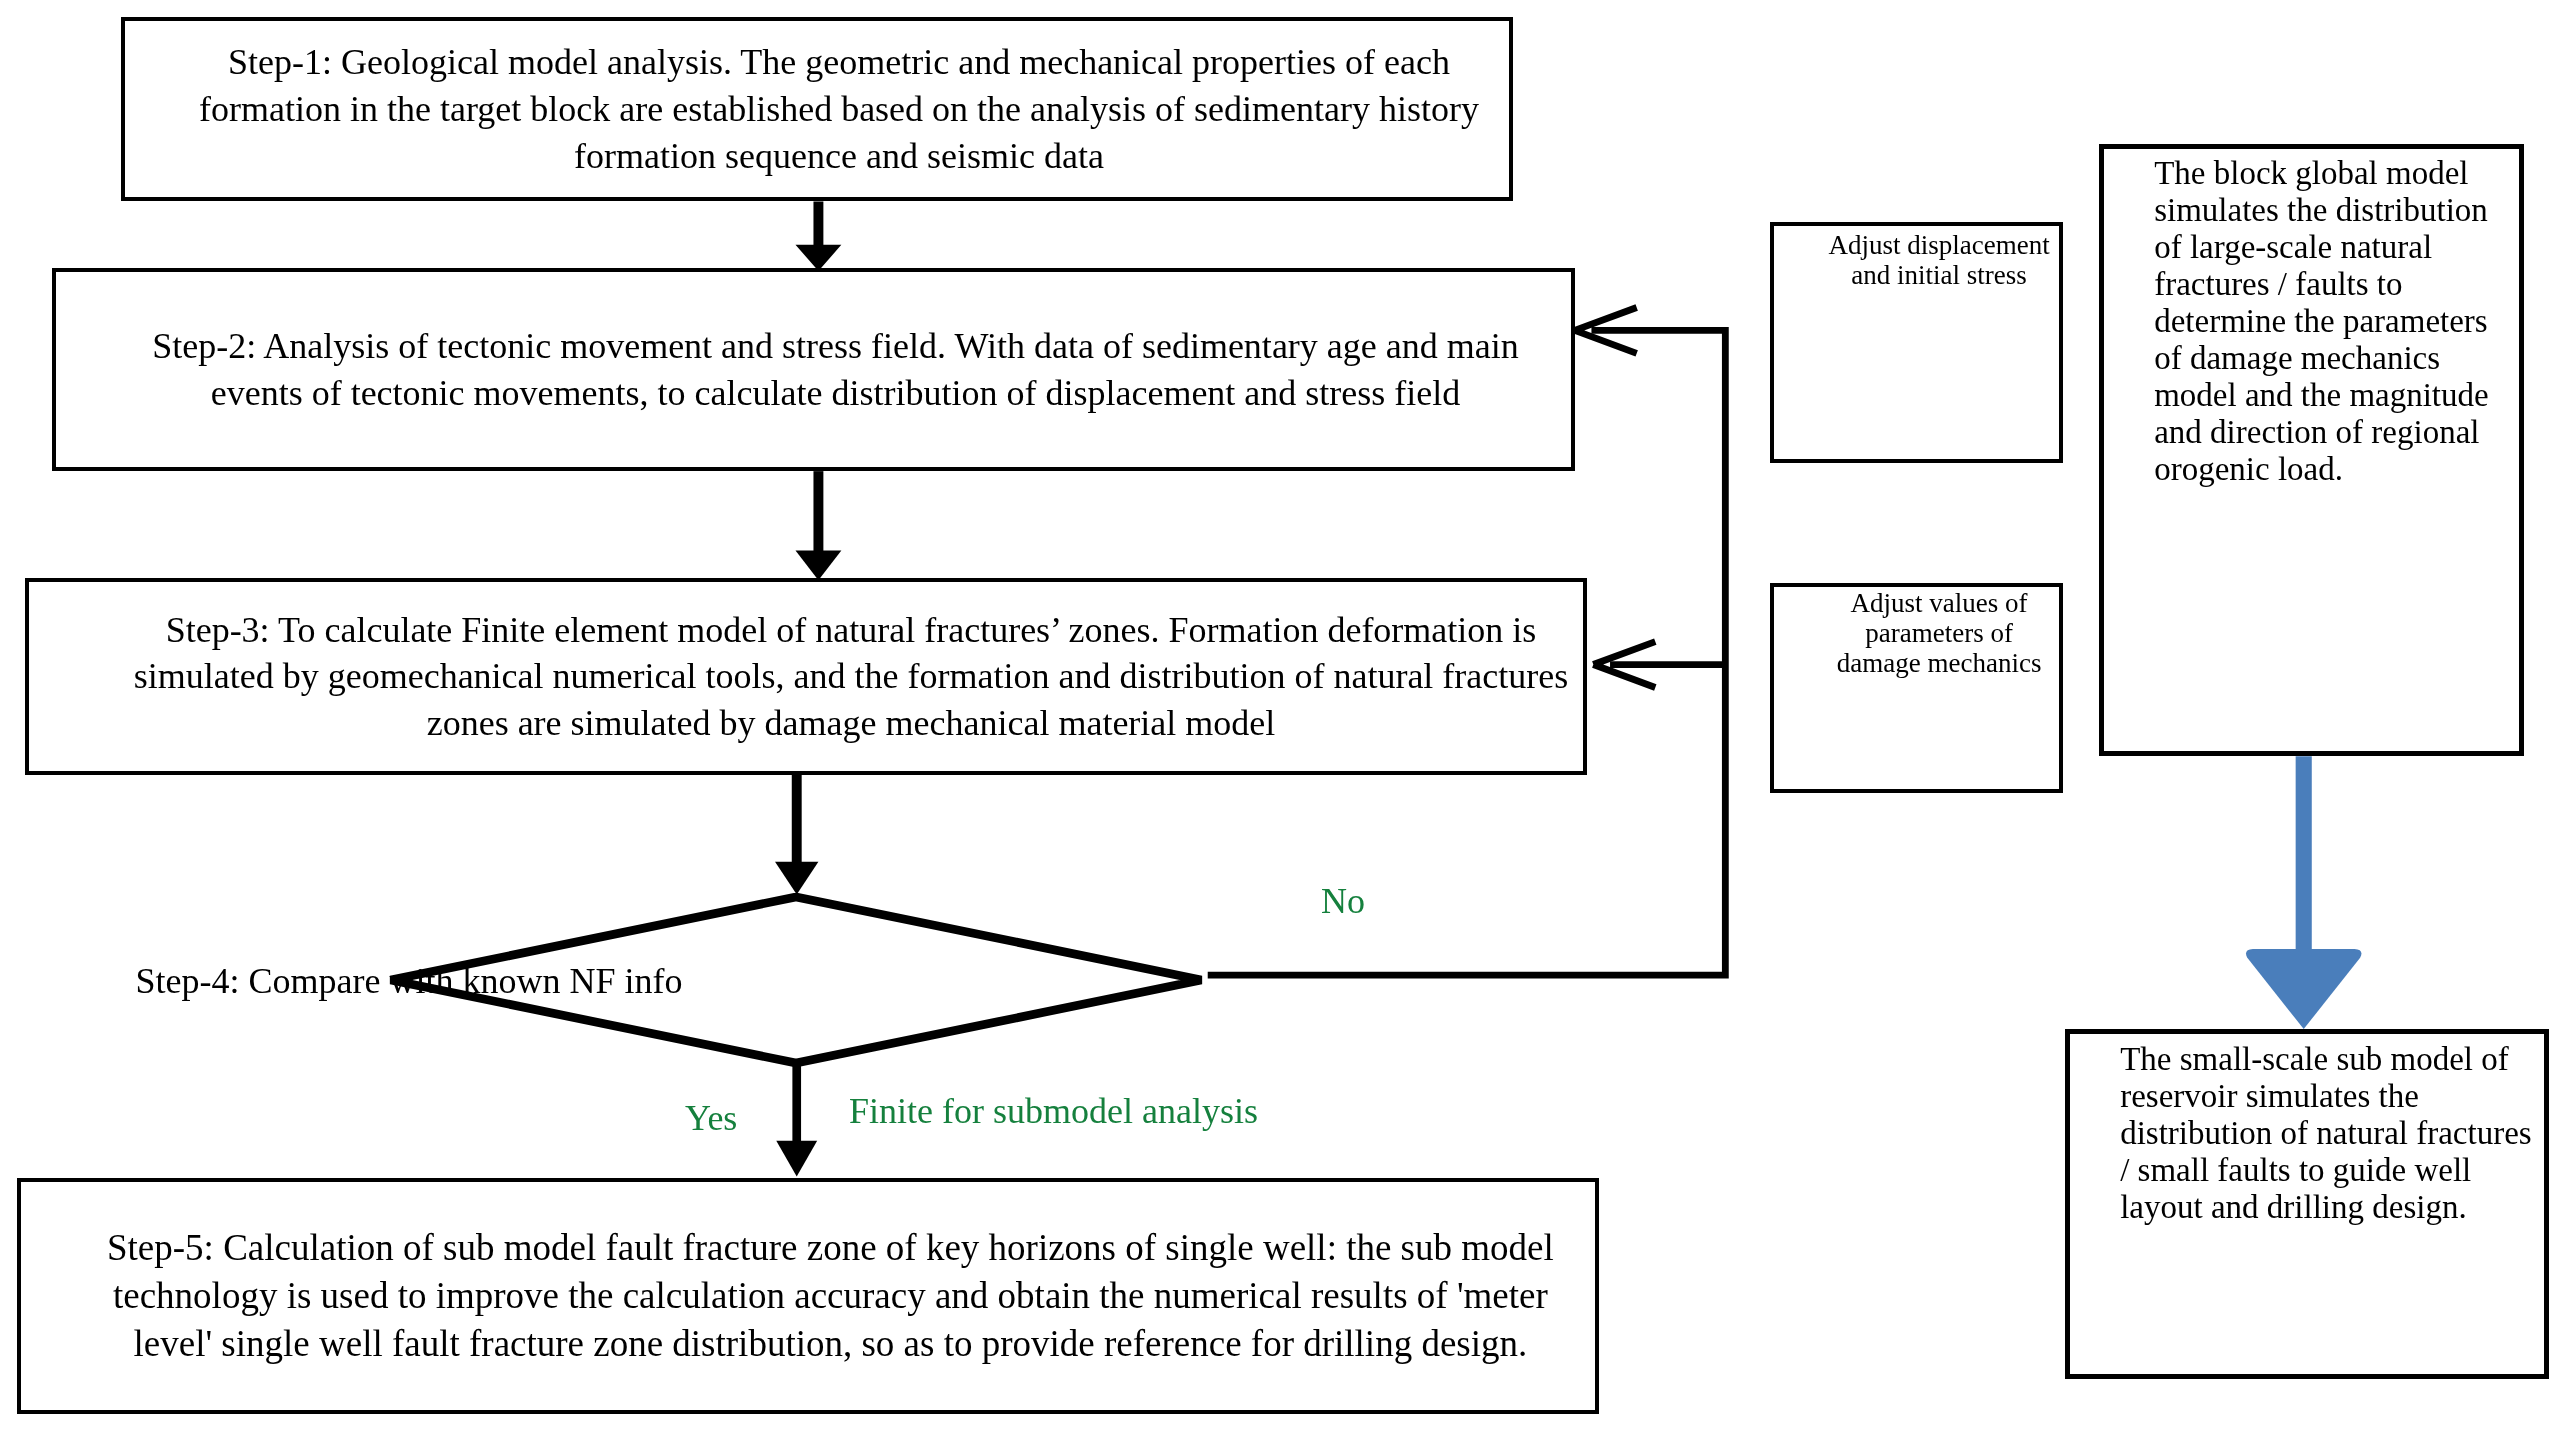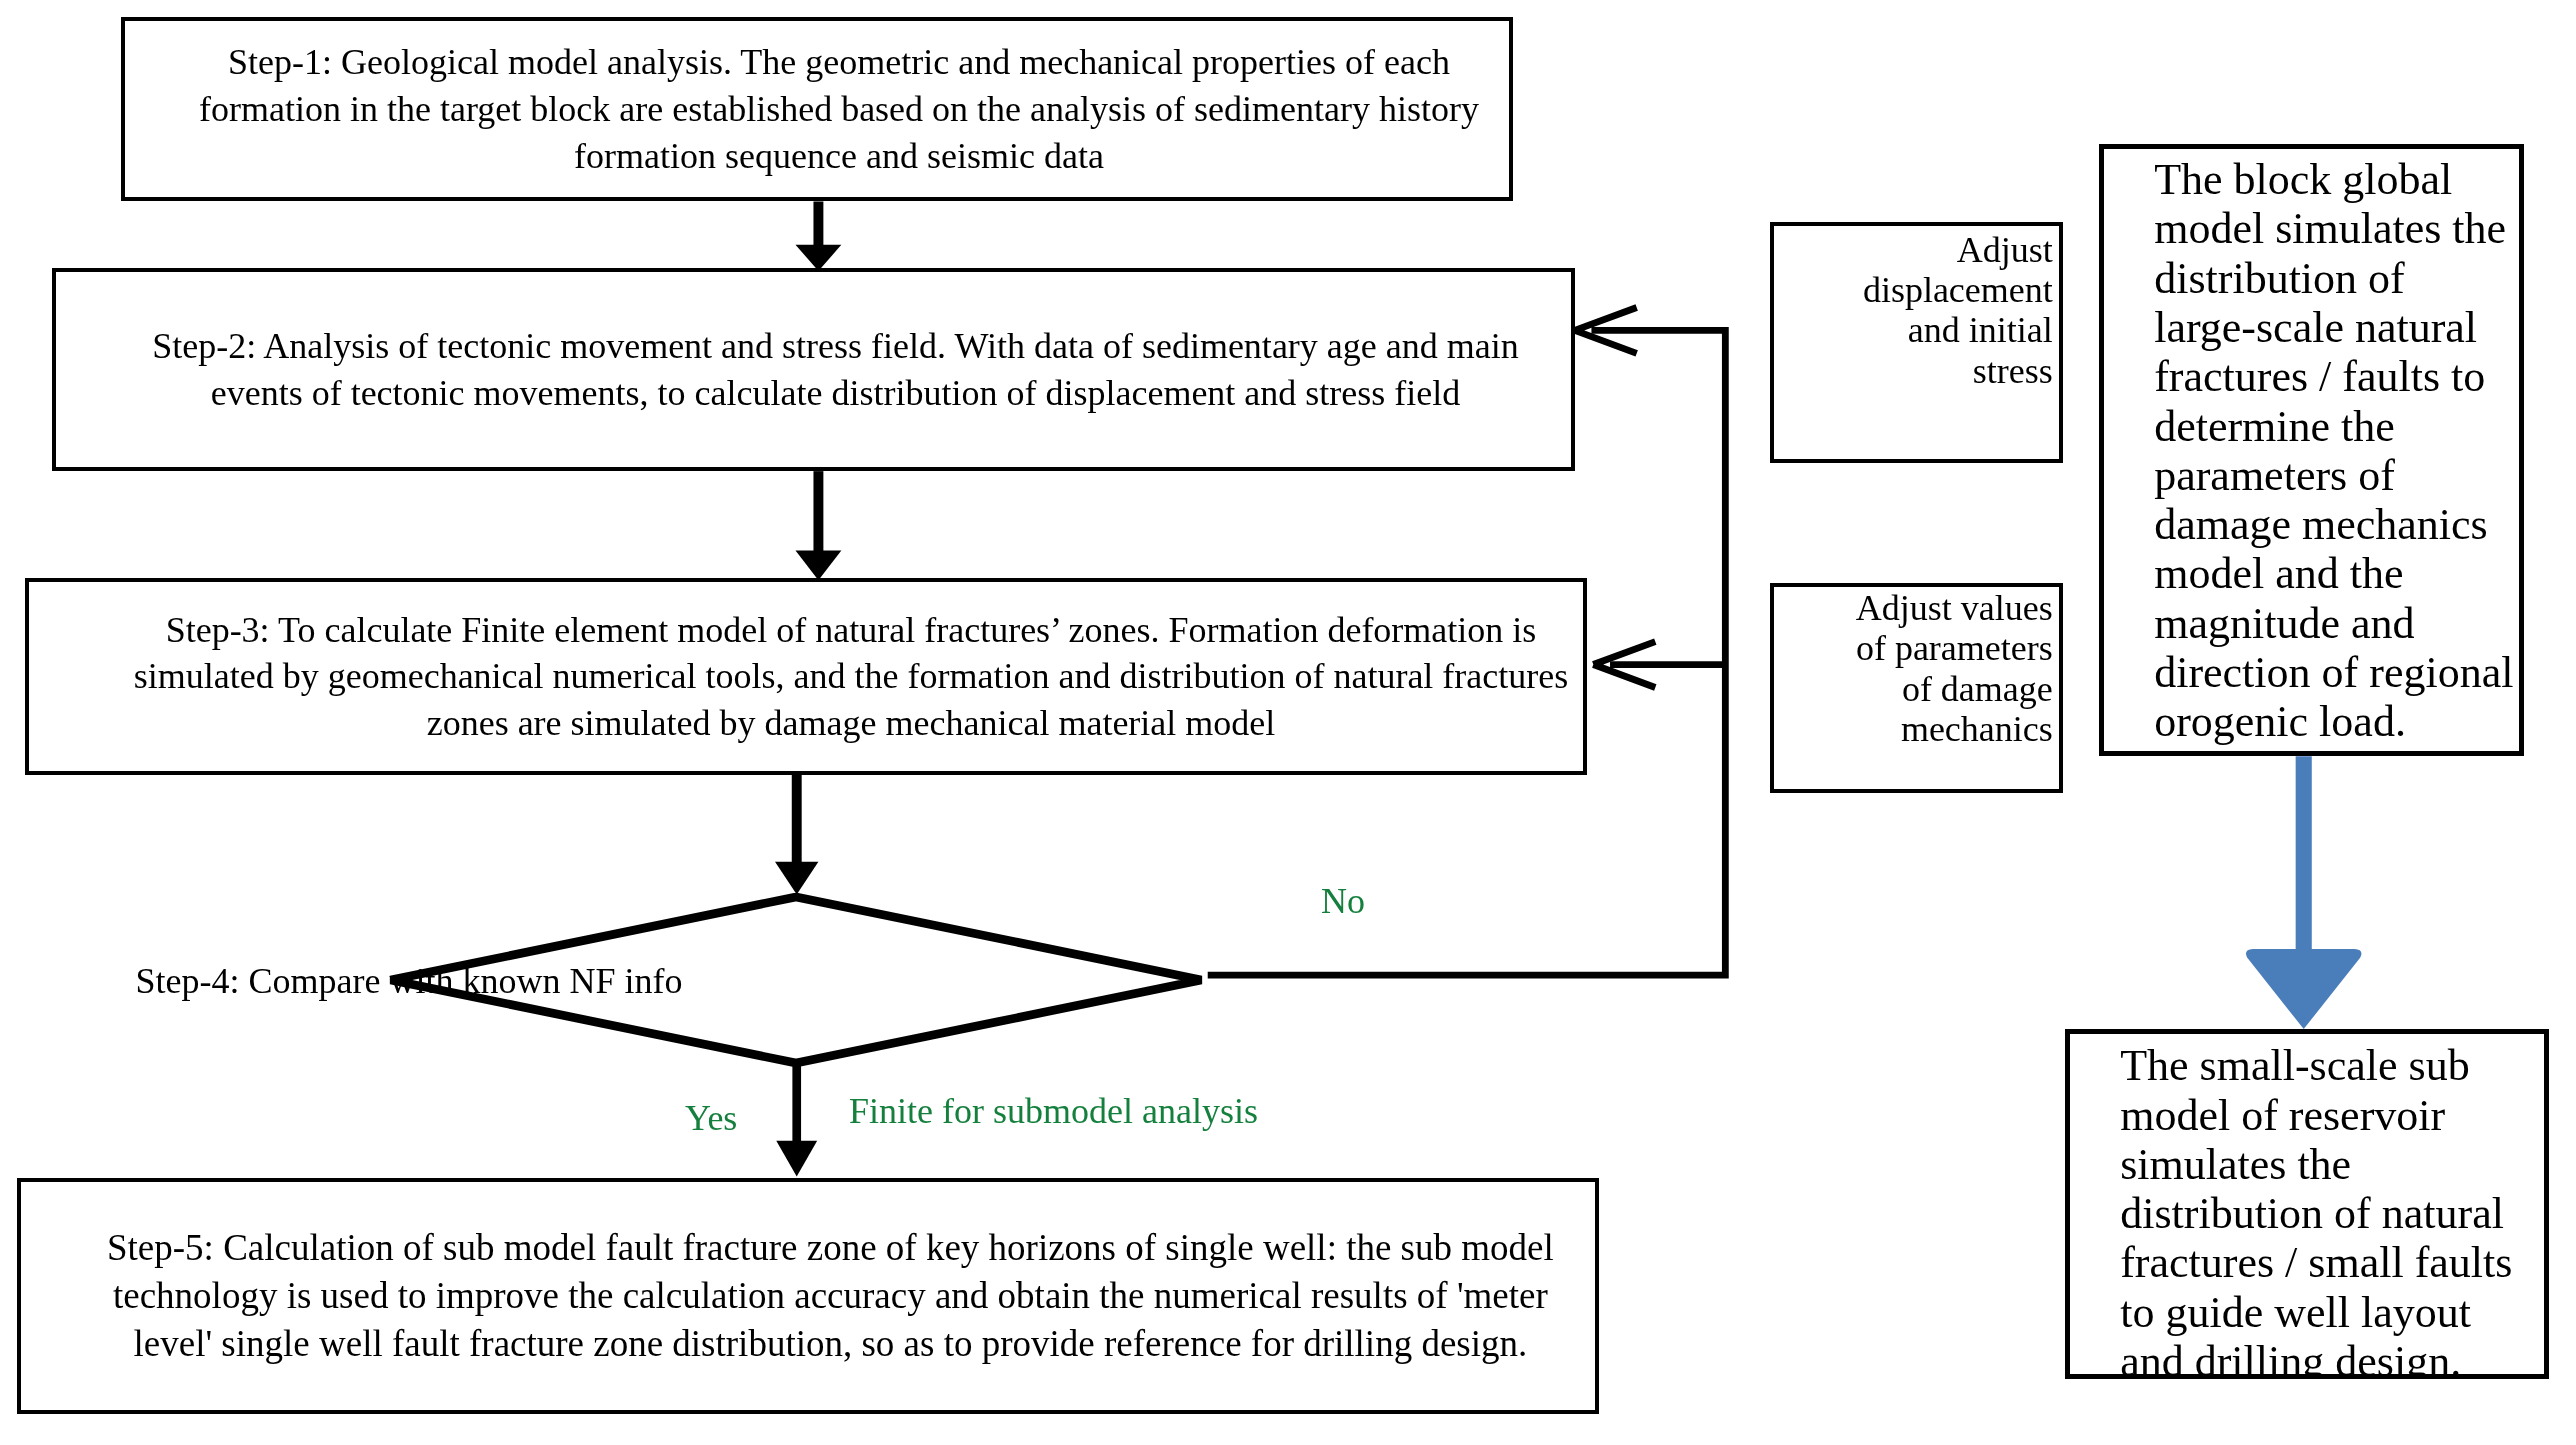--- a/index.html
+++ b/index.html
@@ -40,36 +40,36 @@
     font-size:36px;
     line-height:1.30;
   }
   #step3 .txt{ line-height:1.28; }
   #step5 .txt{ font-size:37px; line-height:1.30;text-align:center; }
 
   
   #adjust1{left:1770px; top:222px;  width:293px;  height:241px;}
   #adjust2{left:1770px; top:583px;  width:293px;  height:210px;}
   #adjust1 .txt,#adjust2 .txt{
-    text-align:right;
-    font-size:36px;
+    text-align:center;
+    font-size:27px;
     line-height:1.12;
     padding:0 6.2px 0 7.4px;
   }
   #adjust1{align-items:flex-start;}
   #adjust2{align-items:flex-start;}
   #adjust1 .txt{padding-top:3.7px;}
   #adjust2 .txt{padding-top:1px;}
 
   
   #globalbox{left:2099px; top:144px;  width:425px;  height:612px;  border-width:5px;}
   #subbox   {left:2065px; top:1029px; width:484px;  height:350px;  border-width:5px;font-family:Liberation Serif, serif;}
   #globalbox .txt,#subbox .txt{
     text-align:left;
-    font-size:44px;
+    font-size:33px;
     line-height:1.12;
     padding:0 5px 0 6.2px;
   }
   #globalbox{align-items:flex-start;}
   #subbox{align-items:flex-start;}
   #globalbox .txt{padding-top:6.2px;}
   #subbox .txt{padding-top:7.4px;}
 
   
   #diamondWrap{

